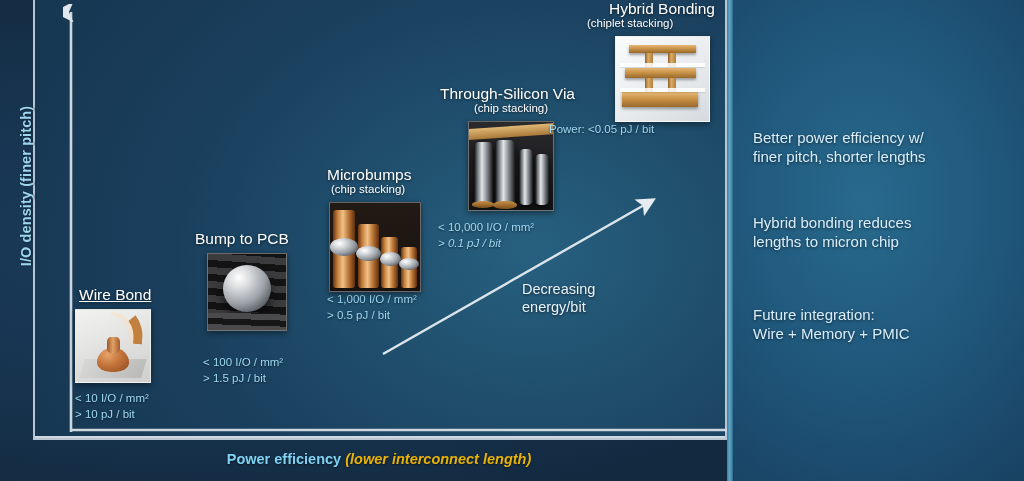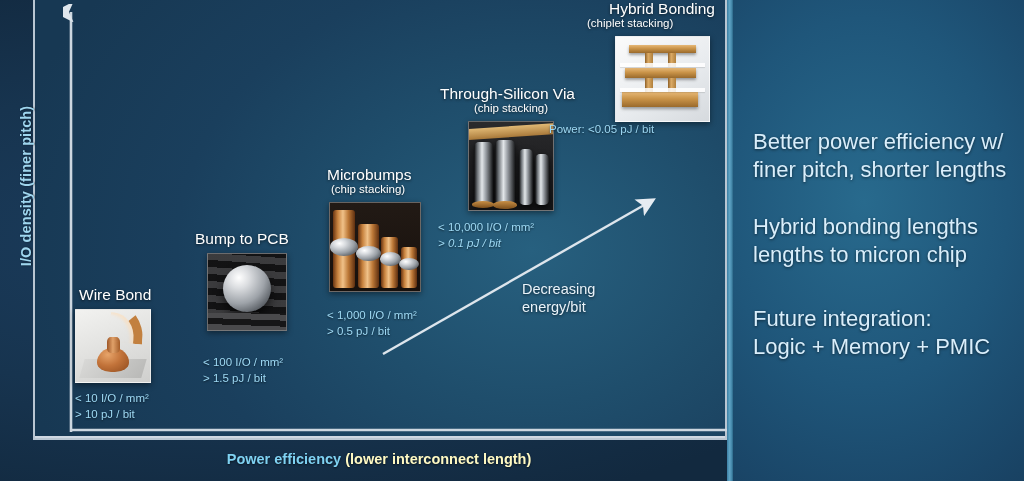--- a/index.html
+++ b/index.html
@@ -39,40 +39,40 @@
   #diag-arrow{left:344px;top:200px;width:284px;height:168px;}
 
   
   #y-axis-label{position:absolute;left:-84px;top:178px;width:220px;
     transform:rotate(-90deg);text-align:center;
     color:#9fd6ef;font-size:14.5px;font-weight:700;letter-spacing:.1px;
     text-shadow:0 1px 2px rgba(0,0,0,.55);}
   #x-axis-label{position:absolute;left:36px;top:451px;width:686px;text-align:center;
     font-size:14.5px;font-weight:700;text-shadow:0 1px 2px rgba(0,0,0,.55);}
   #x-axis-label .accent{color:#7fd2f2;}
-  #x-axis-label .plain{color:#fef9c3;}
+  #x-axis-label .plain{color:#eab308;font-style:italic;}
 
   
   .node{position:absolute;}
   .node-title{color:#ffffff;font-size:15.5px;font-weight:400;line-height:1.1;
     text-shadow:0 1px 3px rgba(0,0,0,.6);white-space:nowrap;}
   .node-sub{color:#ffffff;font-size:11.5px;font-weight:400;line-height:1.15;
     text-shadow:0 1px 3px rgba(0,0,0,.6);white-space:nowrap;}
   .node-spec{color:#9ed9f4;font-size:11.5px;line-height:1.38;
     text-shadow:0 1px 2px rgba(0,0,0,.55);white-space:nowrap;}
   .thumb{position:relative;overflow:hidden;border:1px solid rgba(255,255,255,.35);
     box-shadow:0 2px 6px rgba(0,0,0,.45);}
 
   
   #decreasing-label{position:absolute;left:487px;top:290px;
     color:#e9f3fa;font-size:14.5px;line-height:1.25;
     text-shadow:0 1px 3px rgba(0,0,0,.6);}
 
   
-  .rp-block{position:absolute;left:753px;color:#d9eefb;font-size:22px;
+  .rp-block{position:absolute;left:753px;color:#d9eefb;font-size:15px;
     line-height:1.28;text-shadow:0 1px 3px rgba(0,0,0,.55);width:262px;}
   #rp-0{top:128px;}
   #rp-1{top:213px;}
   #rp-2{top:305px;}
 
   
   
   .art-wire{background:linear-gradient(160deg,#f2f2f0 0%,#e3e3e1 45%,#cfcfcd 100%);}
   .art-wire .pad{position:absolute;left:8%;bottom:6%;width:84%;height:26%;
     background:linear-gradient(120deg,#d8d8d6,#b9b9b7);transform:skewX(-16deg);}
@@ -157,21 +157,21 @@
       </defs>
       <line x1="4" y1="164" x2="274" y2="10" stroke="#dde5ec" stroke-width="2.4" marker-end="url(#ah-diag)"></line>
     </svg>
 
     <div id="decreasing-label">
       <div>Decreasing</div>
       <div>energy/bit</div>
     </div>
 
     <div class="node" style="left:40px;top:296px;">
-      <div class="node-title" style="margin-left:4px;">Wire Bond</div>
+      <div class="node-title" style="margin-left:4px;text-decoration:underline;">Wire Bond</div>
       <div class="thumb art-wire" style="width:74px;height:72px;margin-top:6px;">
         <div class="pad"></div>
           <div class="ball"></div>
           <div class="neck"></div>
           <div class="wire"></div>
       </div>
       <div class="node-spec" style="margin-top:8px;">&lt; 10 I/O / mm²</div>
       <div class="node-spec">&gt; 10 pJ / bit</div>
     </div>
 
@@ -192,21 +192,21 @@
       <div class="thumb art-micro" style="width:90px;height:88px;margin-top:6px;margin-left:2px;">
         <div class="pillar" style="left:3%;width:25%;height:88%;"></div>
         <div class="pillar" style="left:31%;width:23%;height:72%;"></div>
         <div class="pillar" style="left:57%;width:19%;height:58%;"></div>
         <div class="pillar" style="left:79%;width:18%;height:46%;"></div>
         <div class="solder" style="left:0%;top:40%;width:31%;height:20%;"></div>
         <div class="solder" style="left:29%;top:48%;width:28%;height:18%;"></div>
         <div class="solder" style="left:55%;top:55%;width:24%;height:16%;"></div>
         <div class="solder" style="left:77%;top:62%;width:22%;height:14%;"></div>
       </div>
-      <div class="node-spec" style="margin-top:16px;">&lt; 1,000 I/O / mm²</div>
+      <div class="node-spec" style="margin-top:0;">&lt; 1,000 I/O / mm²</div>
       <div class="node-spec">&gt; 0.5 pJ / bit</div>
     </div>
 
     <div class="node" style="left:405px;top:95px;">
       <div class="node-title">Through-Silicon Via</div>
       <div class="node-sub" style="text-align:center;width:142px;">(chip stacking)</div>
       <div class="thumb art-tsv" style="width:84px;height:88px;margin-top:6px;margin-left:28px;">
         <div class="topbar"></div>
         <div class="via" style="left:6%;width:22%;height:72%;"></div>
         <div class="via" style="left:31%;width:24%;height:74%;"></div>
@@ -245,21 +245,21 @@
   </div>
 
   <div id="panel-divider"></div>
   <div id="right-panel"></div>
 
   <div class="rp-block" id="rp-0">
     <div>Better power efficiency w/</div>
     <div>finer pitch, shorter lengths</div>
   </div>
   <div class="rp-block" id="rp-1">
-    <div>Hybrid bonding lengths</div>
+    <div>Hybrid bonding reduces</div>
     <div>lengths to micron chip</div>
   </div>
   <div class="rp-block" id="rp-2">
     <div>Future integration:</div>
-    <div>Logic + Memory + PMIC</div>
+    <div>Wire + Memory + PMIC</div>
   </div>
 
 </div>
 
 </body></html>

